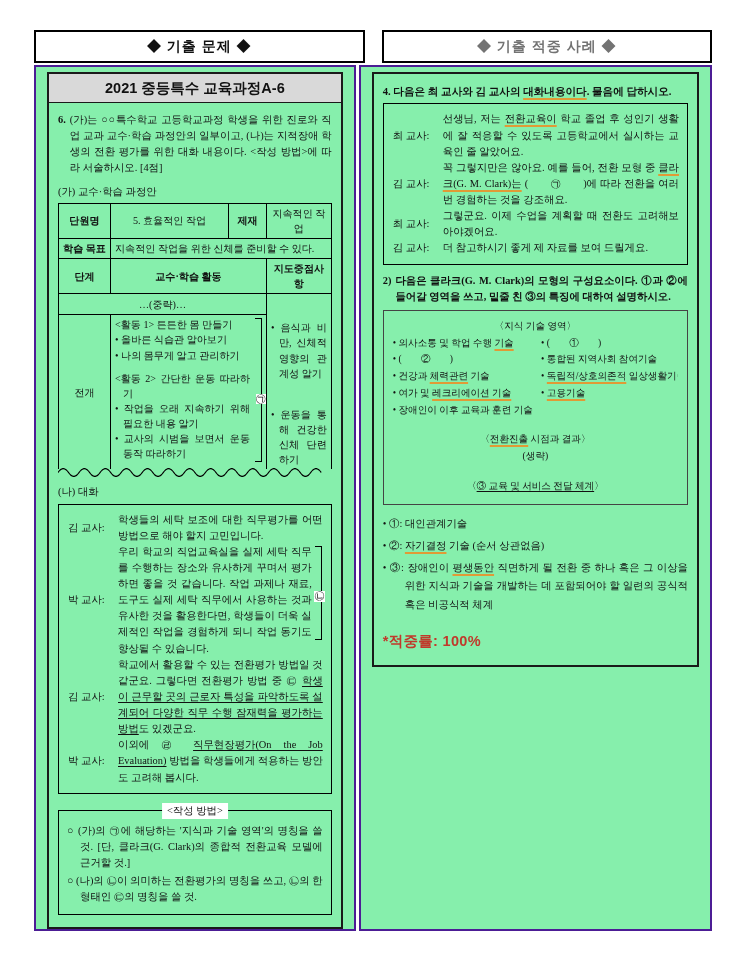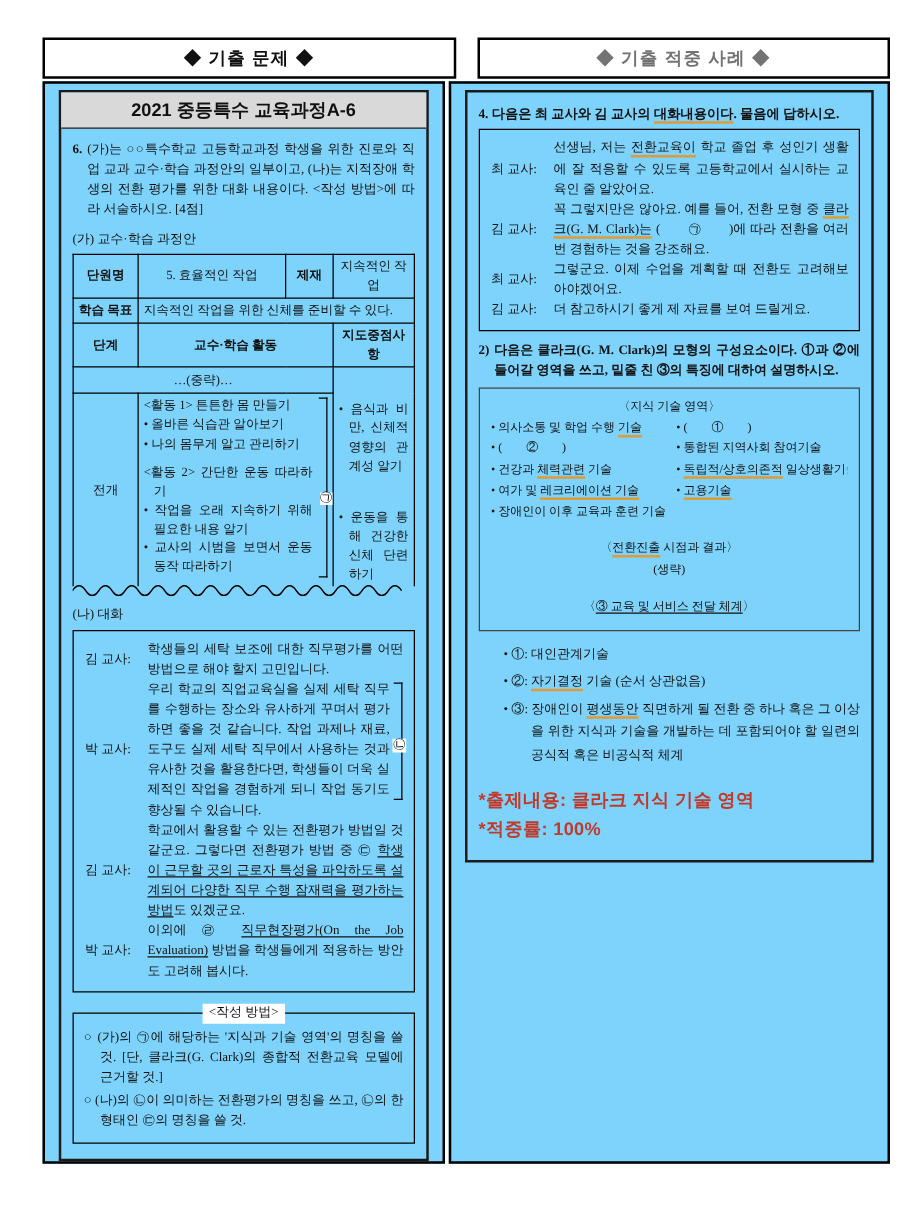--- a/index.html
+++ b/index.html
@@ -9,21 +9,21 @@
 
   
   .hdr-row { display:grid; grid-template-columns:1fr 1fr; column-gap:17px; }
   .hdr-cell { border:2px solid #000; text-align:center; background:#fff;
               font-family:"Liberation Sans", sans-serif; font-weight:bold; font-size:14px;
               padding:6px 0 5px; letter-spacing:1px; }
   .hdr-red { color:#737373; }
 
   
   .body-row { display:grid; grid-template-columns:1fr 1fr; column-gap:3px; margin-top:2px; }
-  .body-cell { border:2px solid #000000; min-height:748px; padding:5px 11px 0; background:#7dd3fc; }
+  .body-cell { border:2px solid #4c1d95; min-height:748px; padding:5px 11px 0; background:#86efac; }
 
   .inner-box { border:2px solid #1a1a1a; }
   .inner-title { background:#d9d9d9; text-align:center; font-family:"Liberation Sans", sans-serif;
                  font-weight:bold; font-size:14.5px; padding:5px 0 4px; border-bottom:1.5px solid #1a1a1a; }
   .inner-content { padding:9px 9px 12px; font-size:10.4px; line-height:1.55; text-align:justify; }
 
   .qline { display:flex; gap:4px; }
   .qnum  { font-weight:bold; flex:0 0 auto; }
   .sec-label { margin:7px 0 3px; }
 
@@ -62,21 +62,21 @@
 
   
   .q4 { font-weight:bold; font-size:10.6px; margin:1px 0 3px; }
   .subq { display:flex; gap:4px; margin:8px 0 5px; font-weight:bold; }
   .diag { border:1.2px solid #444; padding:7px 9px 9px; font-size:9.6px; line-height:1.75;
           margin:2px 0 10px; text-align:left; }
   .diag-title { text-align:center; }
   .diag-cols { display:grid; grid-template-columns:52% 48%; }
   .diag-col div { white-space:nowrap; overflow:hidden; }
   .mt { margin-top:13px; }
-  .ans { margin-top:10px;margin-left:20px; }
+  .ans { margin-top:10px; }
   .ans-item { padding-left:22px; text-indent:-22px; margin:4px 0; line-height:1.75; }
   .result { margin-top:16px; font-family:"Liberation Sans", sans-serif; font-weight:bold;
             font-size:14.5px; color:#c0392b; line-height:1.6; letter-spacing:0.3px; }
 
   
   .u  { text-decoration:underline; text-underline-offset:2px; }
   .sp { text-decoration:underline; text-decoration-color:#e09a36; text-decoration-thickness:1.6px;
         text-underline-offset:2.5px; }
 </style>
 </head>
@@ -237,21 +237,20 @@
               <div class="diag-title mt"><span>〈</span><span class="u">③ 교육 및 서비스 전달 체계</span><span>〉</span></div>
             </div>
 
             <div class="ans">
               <div class="ans-item"><span>• ①: 대인관계기술</span></div>
               <div class="ans-item"><span>• ②: </span><span class="sp">자기결정</span><span> 기술 (순서 상관없음)</span></div>
               <div class="ans-item"><span>• ③: 장애인이 </span><span class="sp">평생동안</span><span> 직면하게 될 전환 중 하나 혹은 그 이상을 위한 지식과 기술을 개발하는 데 포함되어야 할 일련의 공식적 혹은 비공식적 체계</span></div>
             </div>
 
             <div class="result">
-              <div>*출제내용: 클라크 지식 기술 영역</div>
               <div>*적중률: 100%</div>
             </div>
 
           </div>
         </div>
       </div>
 
     </div>
   </div>
 </div>

